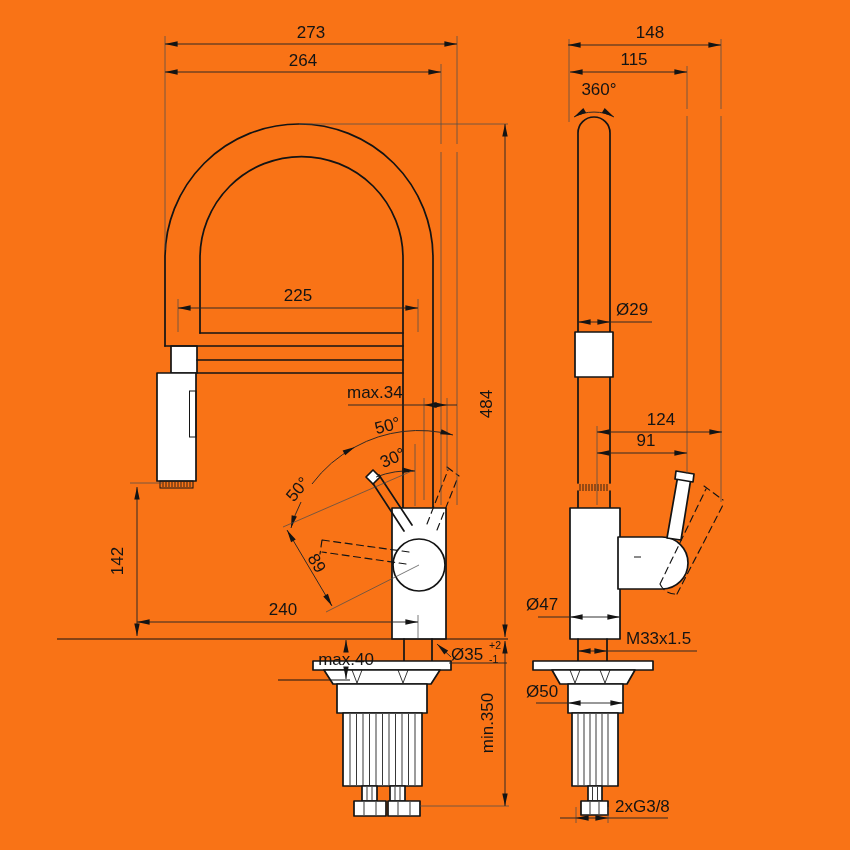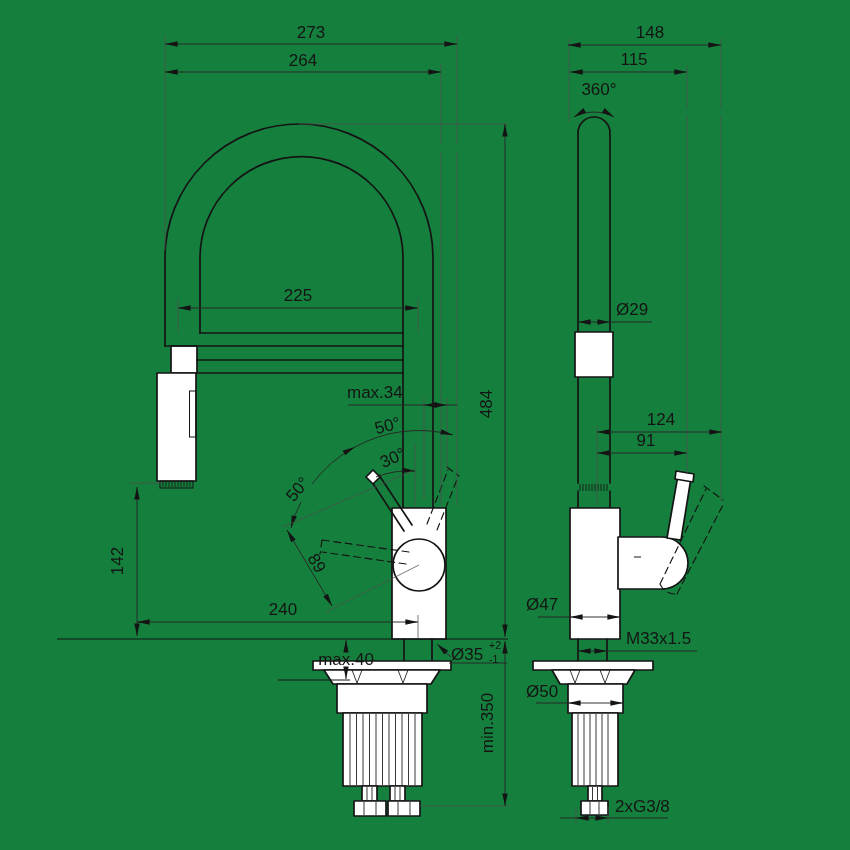--- a/index.html
+++ b/index.html
@@ -1,16 +1,16 @@
 <!DOCTYPE html>
 <html><head>
 <meta charset="utf-8">
 <style>
   html,body{margin:0;padding:0;background:#fff}
-  .stage{width:850px;height:850px;background:#15803d;position:relative;font-family:"Liberation Sans",sans-serif}
+  .stage{width:850px;height:850px;background:#f97316;position:relative;font-family:"Liberation Sans",sans-serif}
   svg{display:block}
   .o  {fill:none;stroke:#141414;stroke-width:1.7;stroke-linejoin:round;stroke-linecap:round}
   .of {fill:#ffffff;stroke:#141414;stroke-width:1.7;stroke-linejoin:round}
   .t  {fill:none;stroke:#141414;stroke-width:1}
   .h  {fill:none;stroke:#141414;stroke-width:.85}
   .d  {fill:none;stroke:#262626;stroke-width:.95}
   .e  {fill:none;stroke:#4d4d4d;stroke-width:.75}
   .ds {fill:none;stroke:#141414;stroke-width:1.15;stroke-dasharray:7 4.5;stroke-linecap:round}
   text{font-family:"Liberation Sans",sans-serif;font-size:17px;fill:#141414}
   .am {text-anchor:middle}

